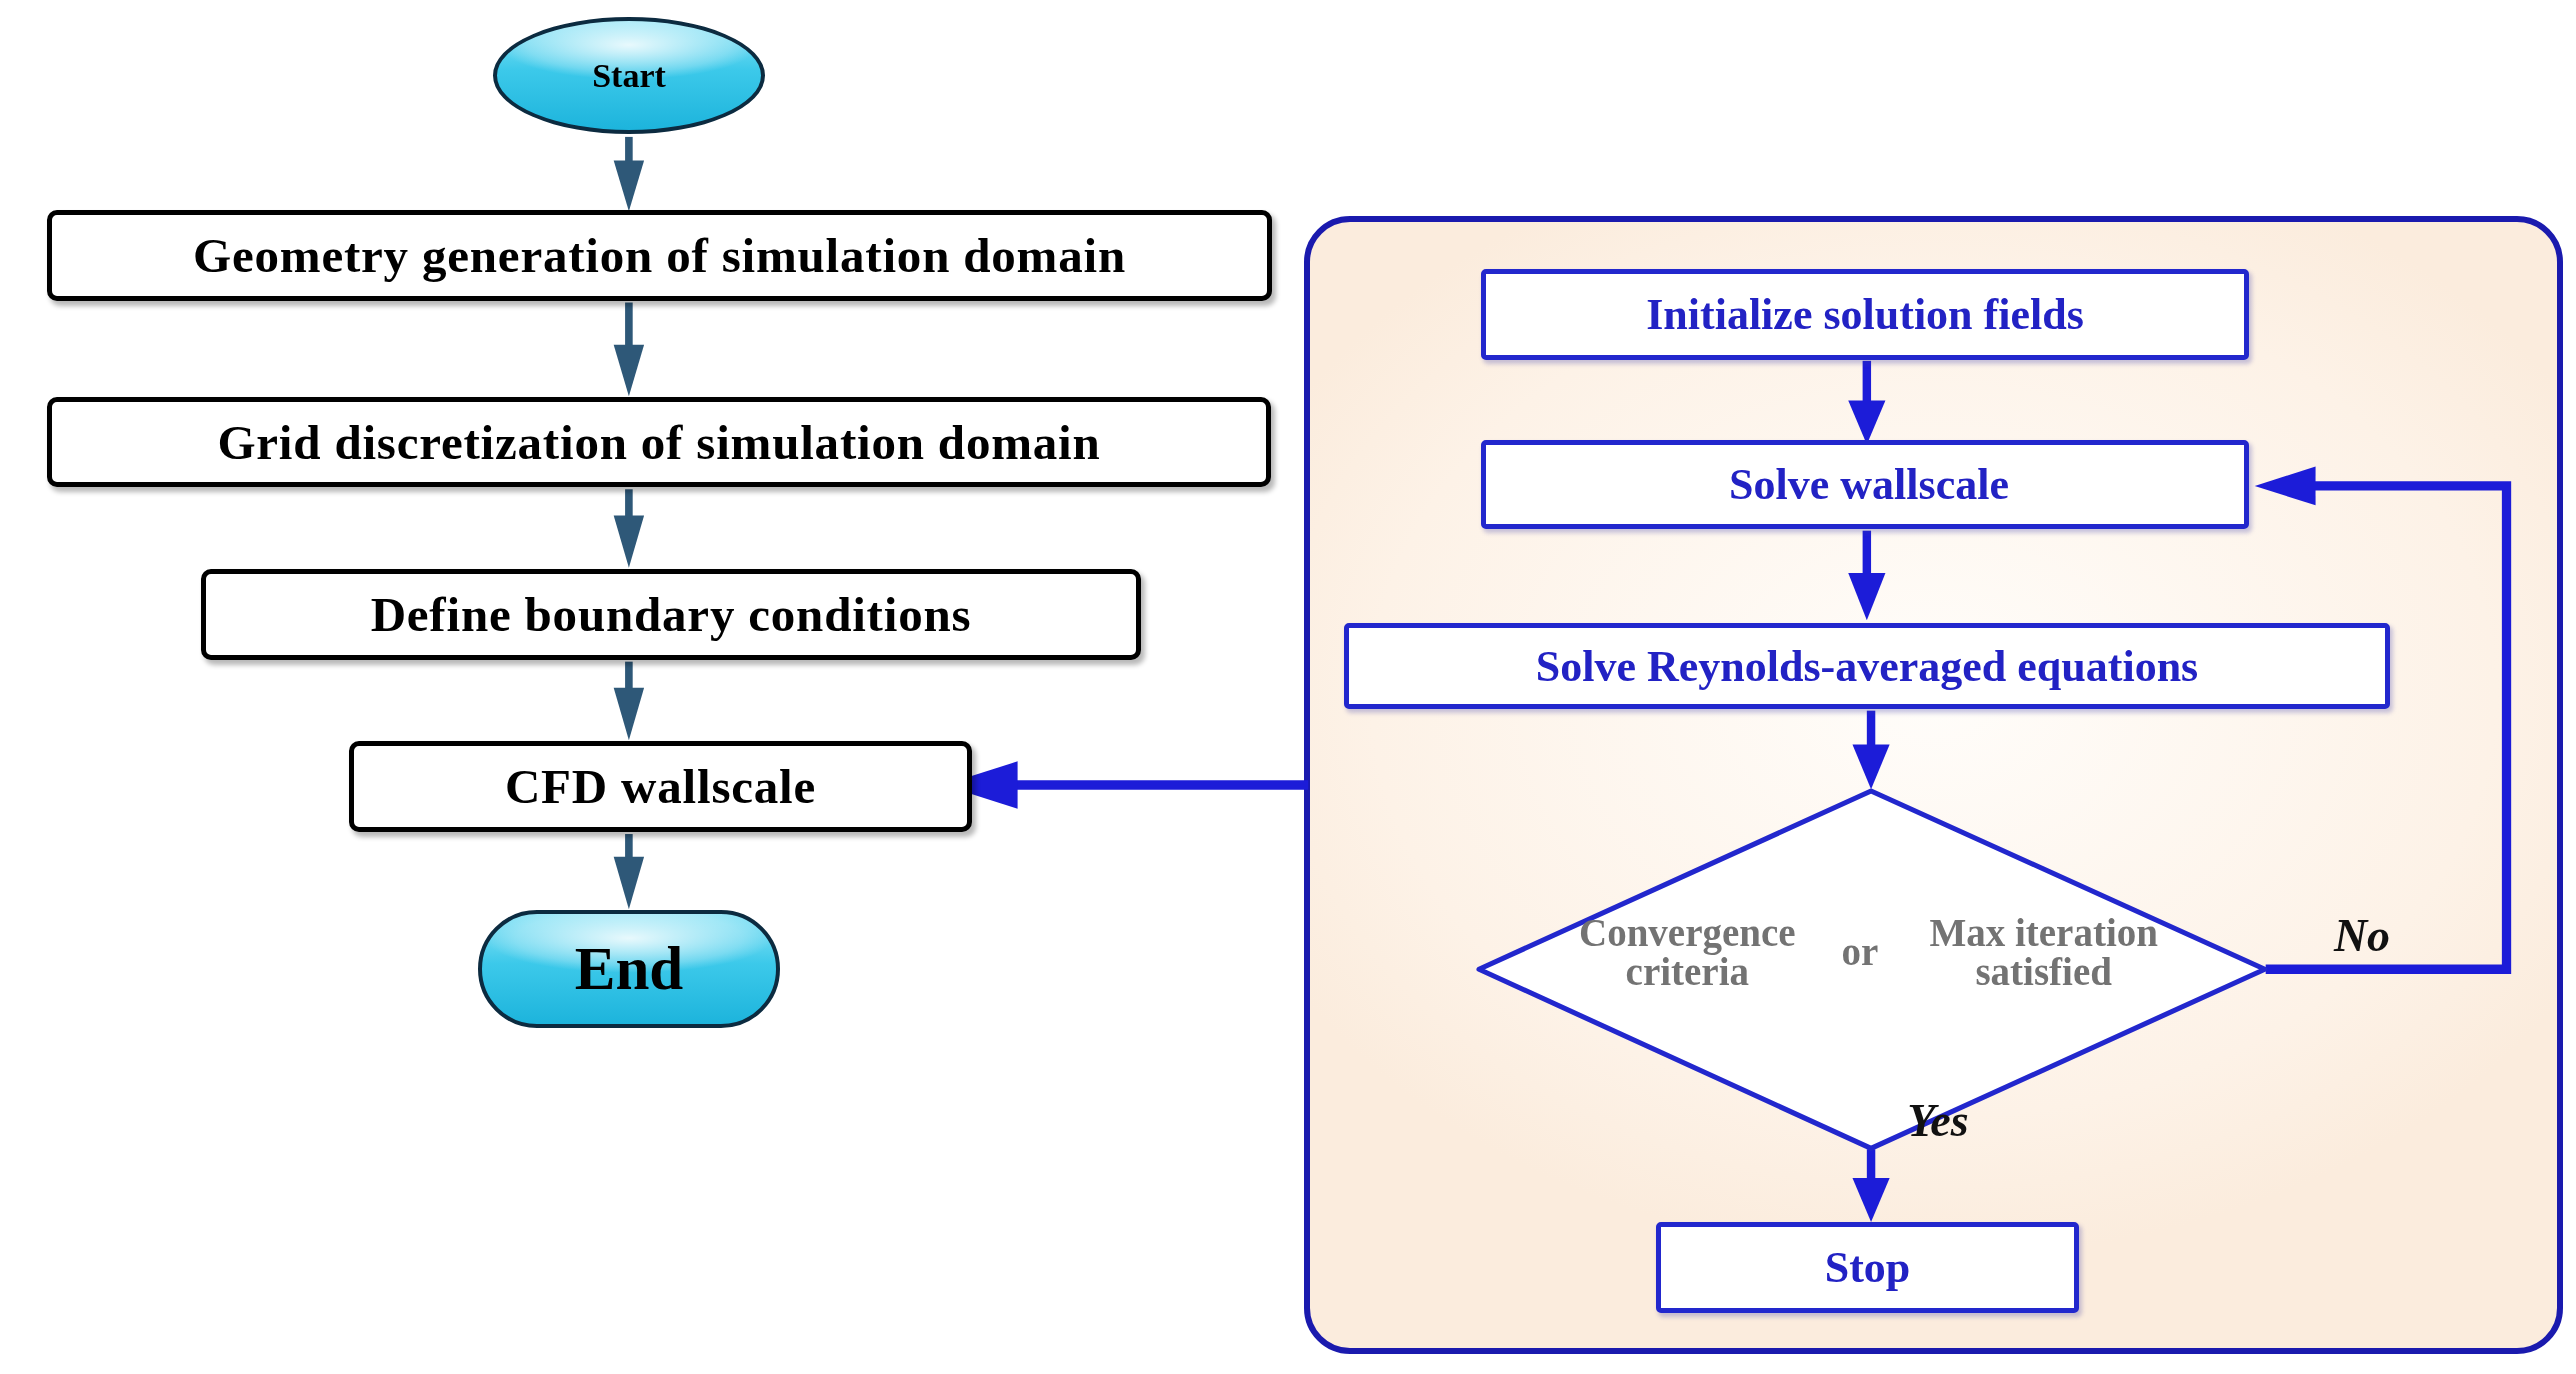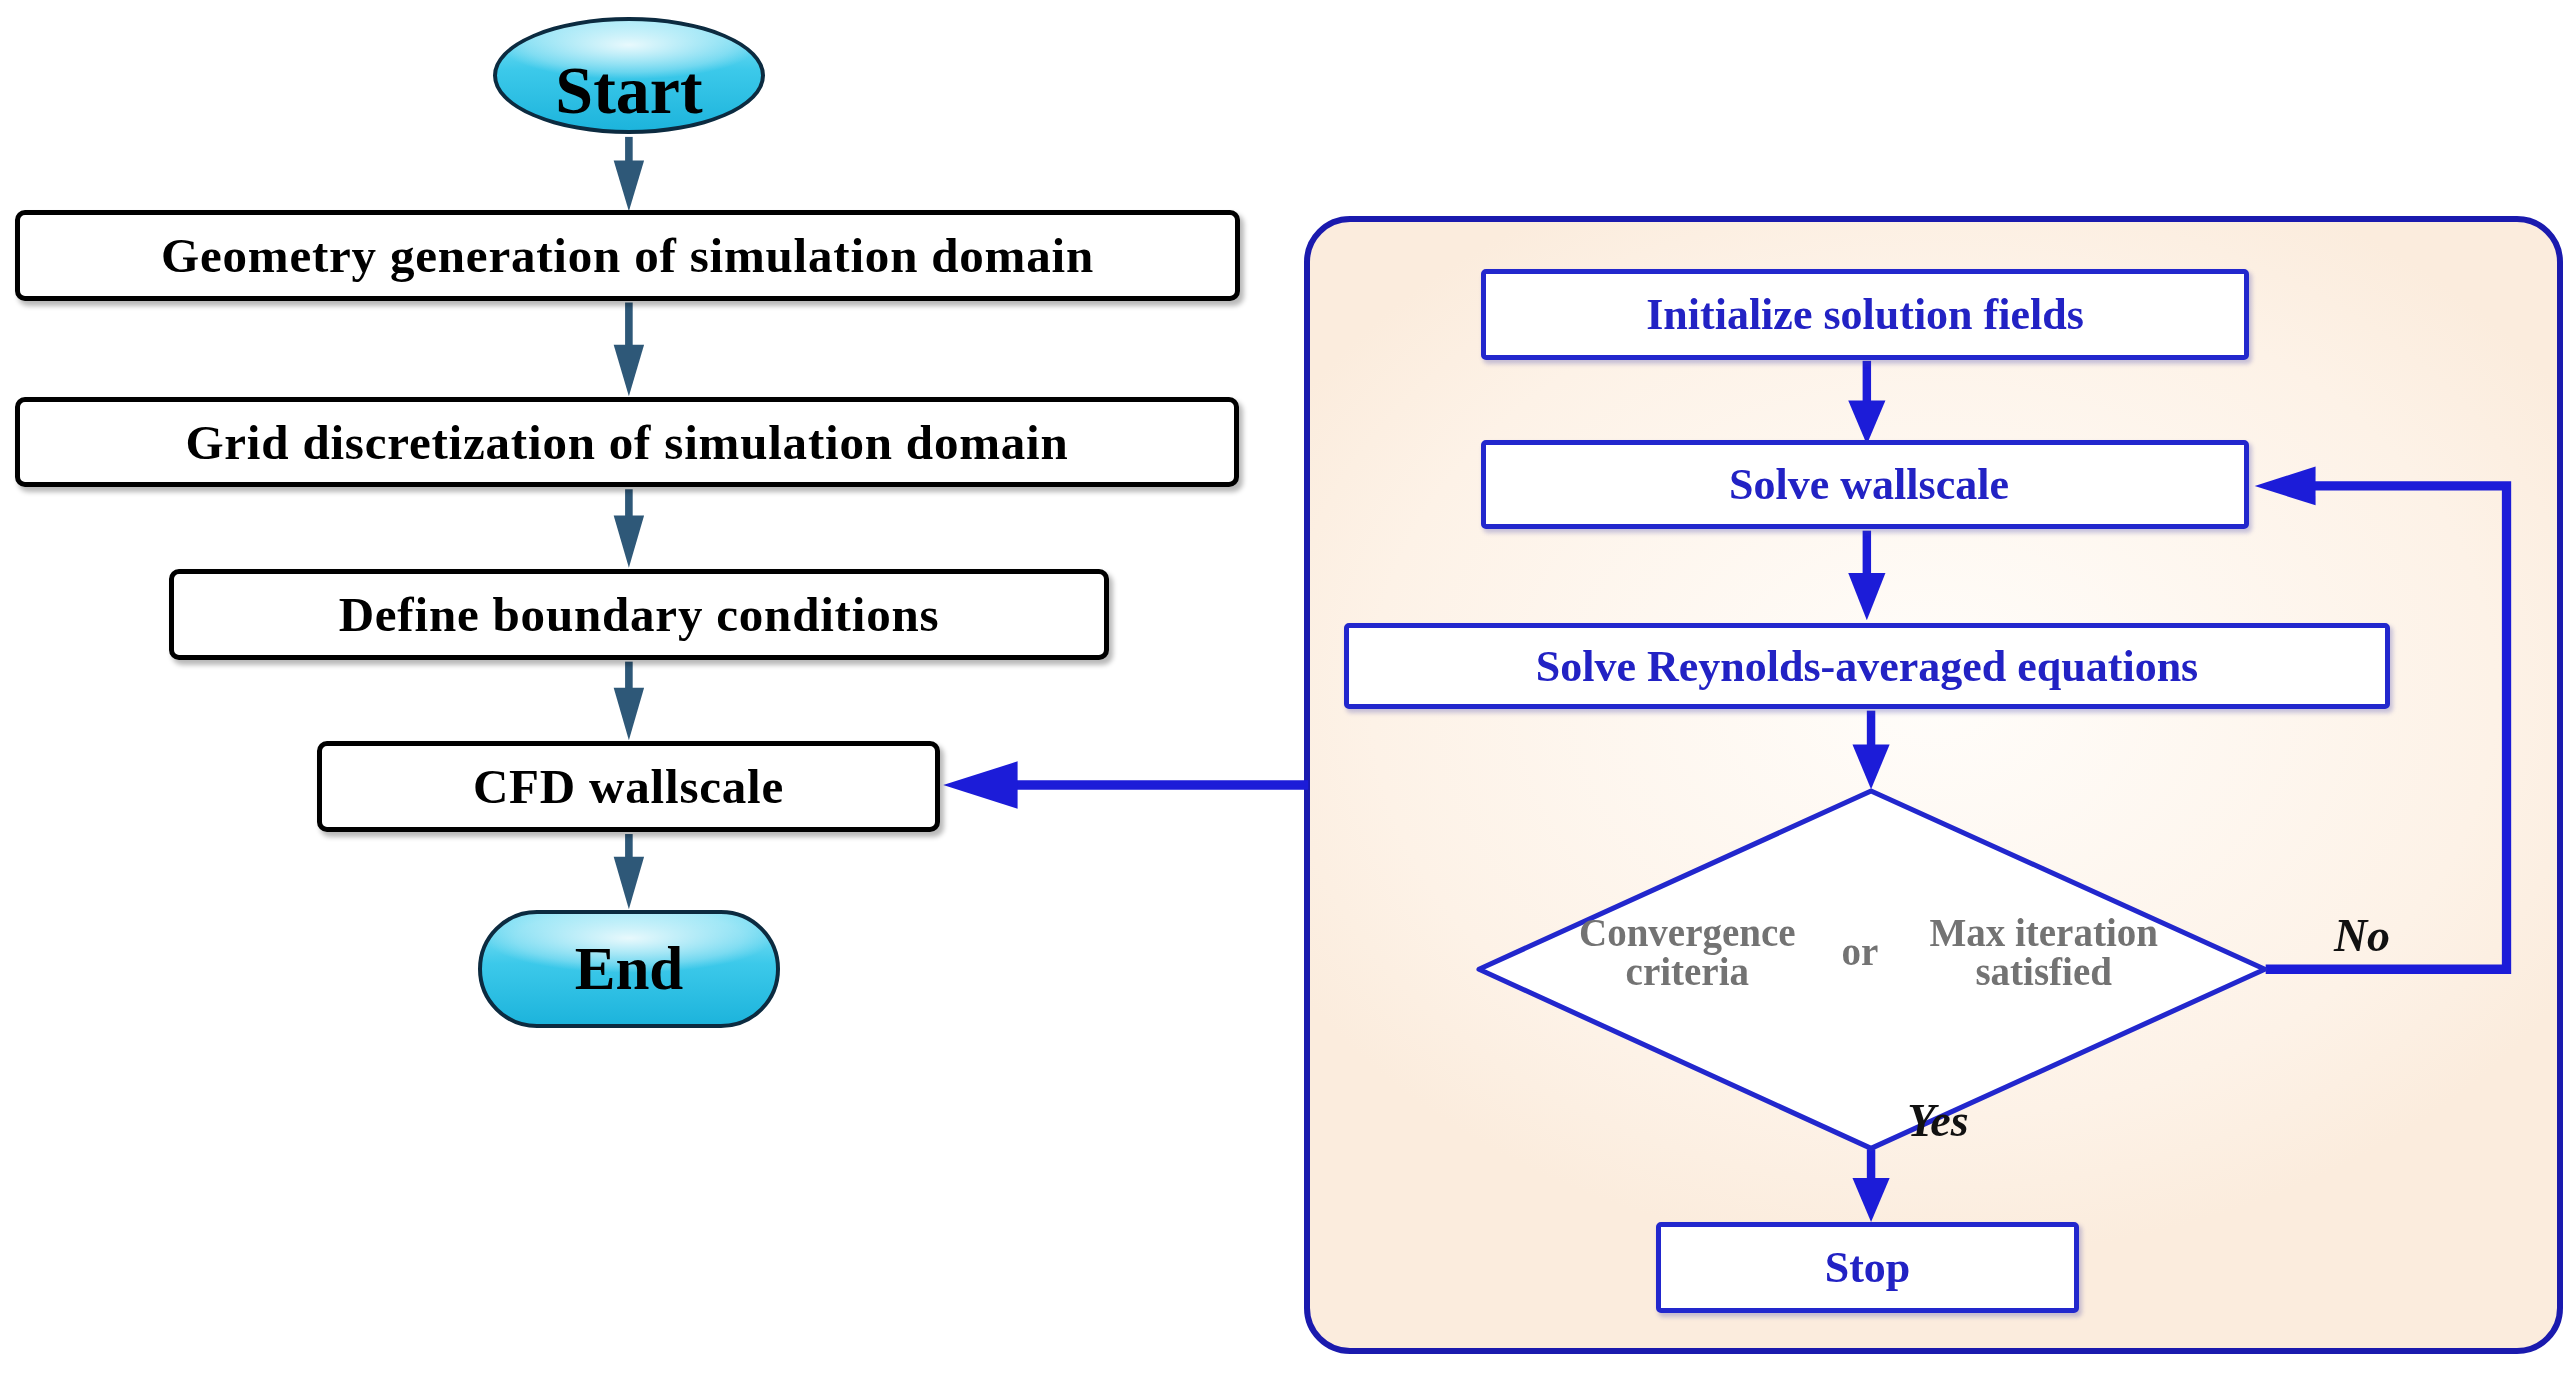--- a/index.html
+++ b/index.html
@@ -19,31 +19,32 @@
     box-sizing:border-box;
   }
   
   .terminal{
     background:
       radial-gradient(ellipse 70% 45% at 50% 22%, rgba(255,255,255,0.85) 0%, rgba(255,255,255,0.25) 55%, rgba(255,255,255,0) 70%),
       linear-gradient(180deg,#8fe4f6 0%,#3cc9ea 45%,#1db4dc 100%);
     border:4.2px solid #0c2b40;
     color:#000000;
   }
-  .start{left:493px;top:17px;width:272px;height:117px;border-radius:50%;font-size:68px;align-items:flex-end;}
+  .start{left:493px;top:17px;width:272px;height:117px;border-radius:50%;font-size:34px;}
   .end{left:478px;top:910px;width:302px;height:118px;border-radius:61px;font-size:61px;}
   
   .lbox{
     background:#ffffff;
     border:5px solid #000000;
     border-radius:10px;
     box-shadow:3.4px 4.2px 5px rgba(0,0,0,0.28);
     color:#000000;
     font-size:49px;
     letter-spacing:0.8px;
+    margin-left:32px;
   }
   
   .panel{
     position:absolute;
     left:1304px;top:216px;width:1259px;height:1138px;
     box-sizing:border-box;
     border:6px solid #1a1aae;
     border-radius:46px;
     background:radial-gradient(ellipse 60% 50% at 50% 42%, #fffdfa 0%, #fdf2e7 75%, #fbecdd 100%);
   }

